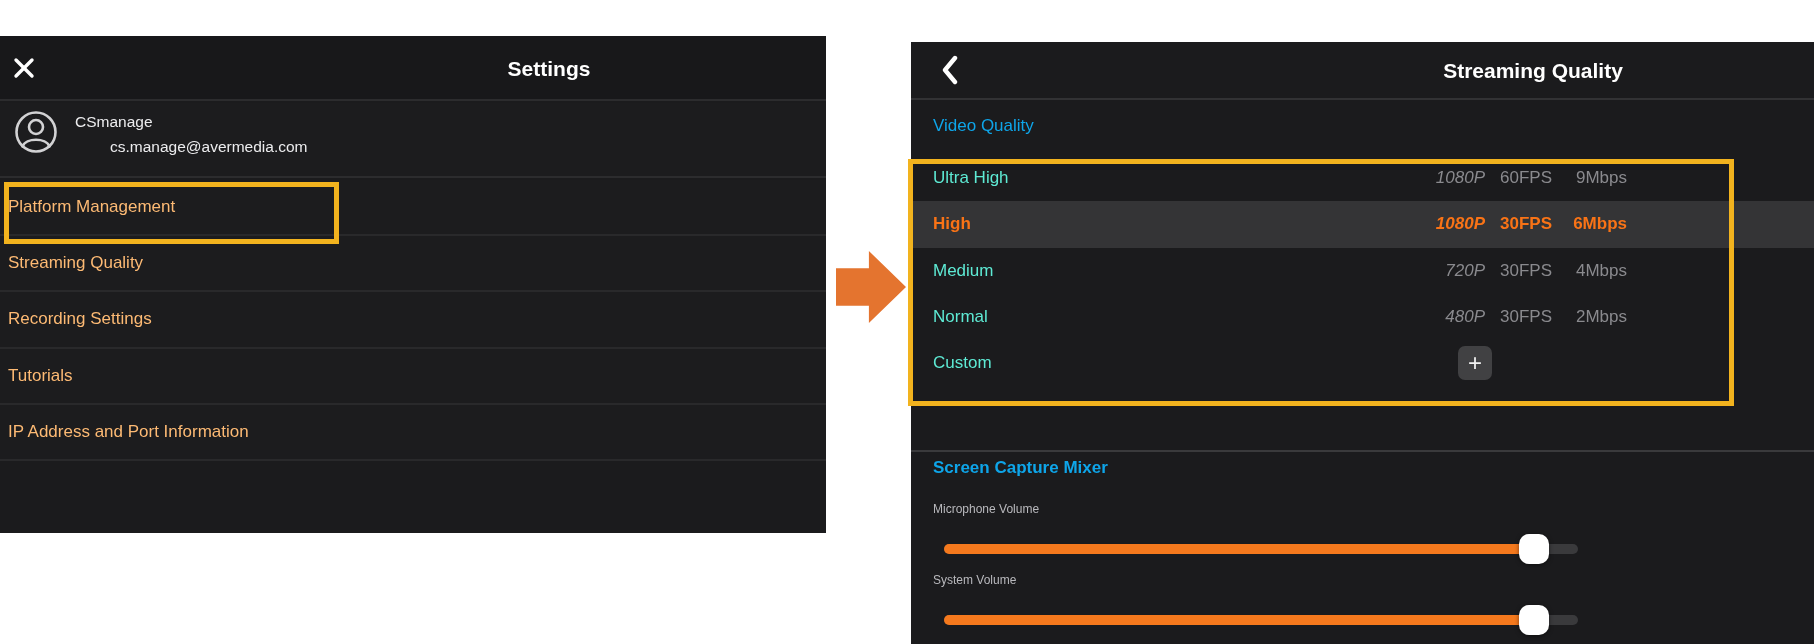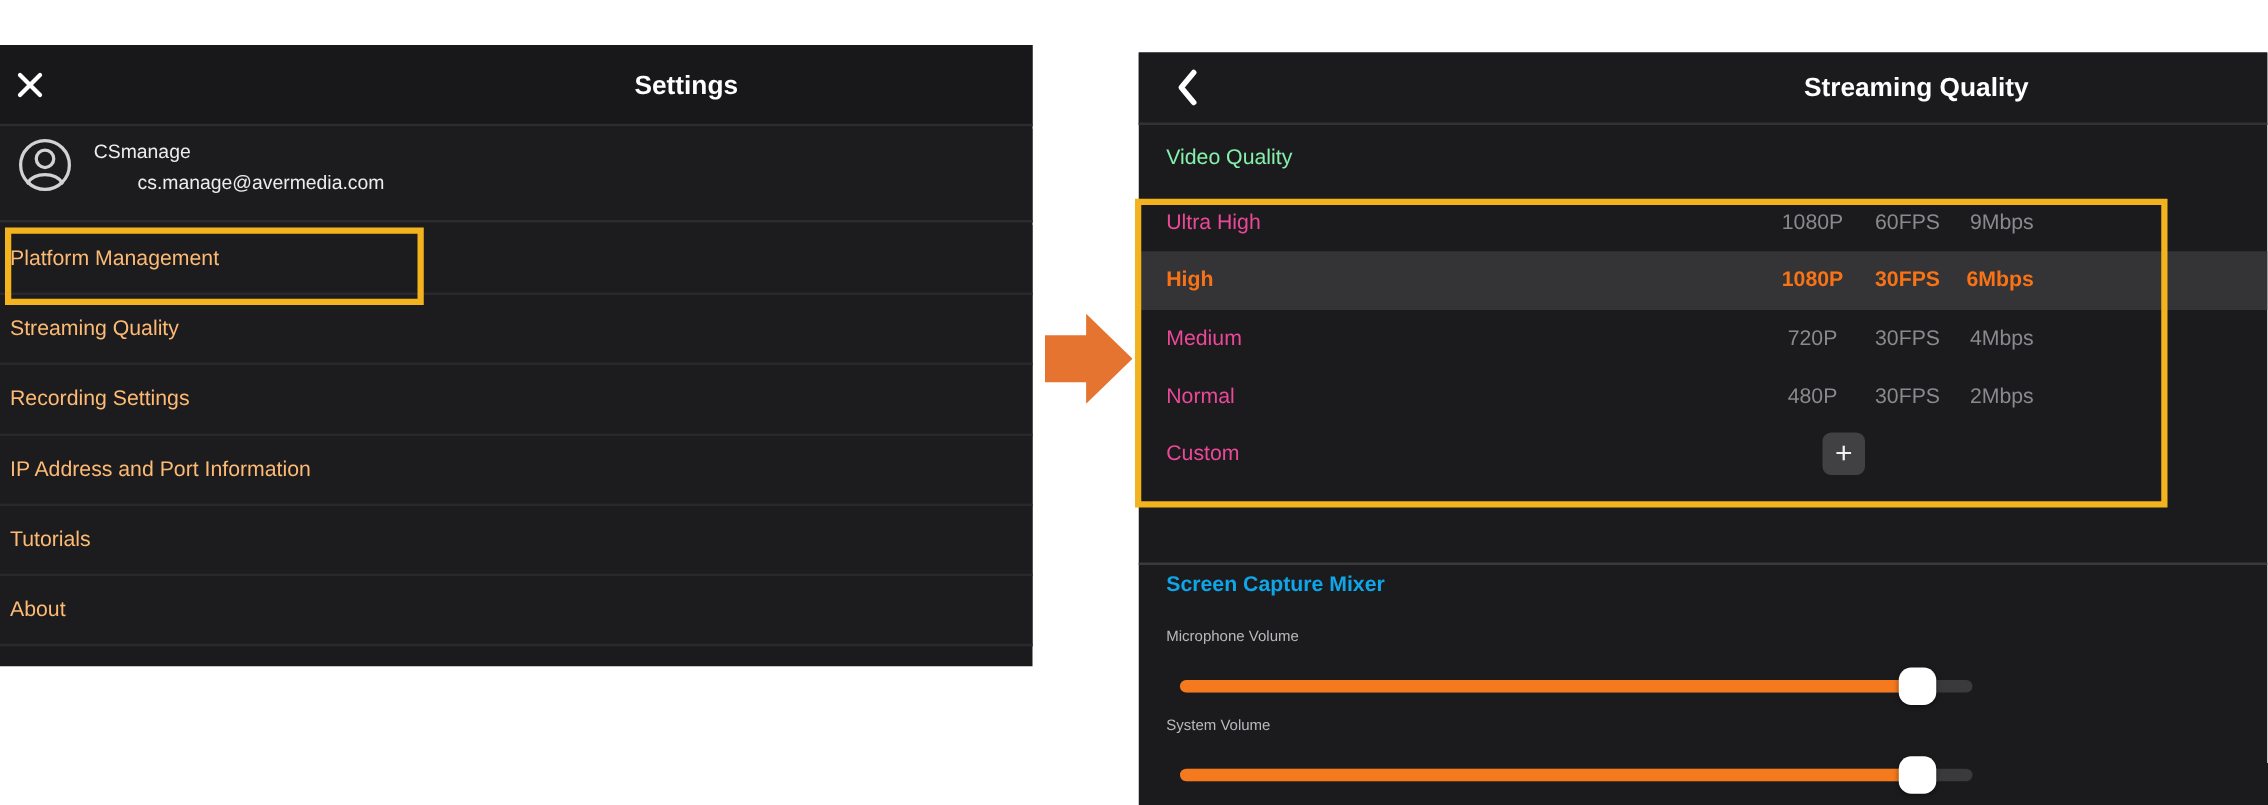--- a/index.html
+++ b/index.html
@@ -39,29 +39,29 @@
     clip-path:polygon(0 24%, 47% 24%, 47% 0%, 100% 50%, 47% 100%, 47% 76%, 0 76%); }
 
   
   .r-header { position:absolute; left:0; top:0; width:100%; height:58px;
     border-bottom:2px solid #323234; background:#1b1b1d; }
   .back-chevron { position:absolute; left:30px; top:50%; transform:translateY(-50%);
     width:18px; height:30px; cursor:pointer; }
   .r-title { position:absolute; left:472px; top:0; width:300px; height:58px;
     display:flex; align-items:center; justify-content:center;
     color:#fff; font-size:21px; font-weight:bold; }
-  .section-label { position:absolute; left:22px; color:#86efac; font-size:17px; }
+  .section-label { position:absolute; left:22px; color:#0ea5e9; font-size:17px; }
   #video-quality-label { top:74px; }
 
   .q-rows { position:absolute; left:0; top:113px; width:100%; }
   .q-row { position:relative; height:46.3px; display:flex; align-items:center; cursor:pointer; }
-  .q-row .q-label { padding-left:22px; font-size:17px; color:#ec4899; }
+  .q-row .q-label { padding-left:22px; font-size:17px; color:#5eead4; }
   .q-vals { position:absolute; right:187px; top:0; height:100%;
     display:flex; align-items:center; font-size:17px; color:#8a8a8e; }
-  .q-res { width:70px; text-align:center; }
+  .q-res { width:70px; text-align:right;font-style:italic; }
   .q-fps { width:58px; margin-left:9px;  text-align:right; }
   .q-bit { width:64px; margin-left:11px; text-align:right; }
   .q-row.selected { background:#343436; }
   .q-row.selected .q-label, .q-row.selected .q-vals { color:#f97316; font-weight:bold; }
   .plus-btn { position:absolute; left:547px; top:6px; width:34px; height:34px;
     background:#414143; border:none; border-radius:7px; color:#f2f2f2;
     font-size:24px; line-height:30px; cursor:pointer; font-family:inherit; }
 
   .r-divider { position:absolute; left:0; top:408px; width:100%; height:2px; background:#3a3a3c; }
   #mixer-label { top:416px; font-weight:bold; color:#0ea5e9; }
@@ -106,27 +106,24 @@
       <div class="menu-item">
         <span>Platform Management</span>
       </div>
       <div class="menu-item">
         <span>Streaming Quality</span>
       </div>
       <div class="menu-item">
         <span>Recording Settings</span>
       </div>
       <div class="menu-item">
+        <span>Tutorials</span>
+      </div>
+      <div class="menu-item">
         <span>IP Address and Port Information</span>
-      </div>
-      <div class="menu-item">
-        <span>Tutorials</span>
-      </div>
-      <div class="menu-item">
-        <span>About</span>
       </div>
     </div>
   </div>
 
   <div class="hl-box" id="hl-left"></div>
 
   <div id="flow-arrow"></div>
 
   <div class="panel" id="right-panel">
 

